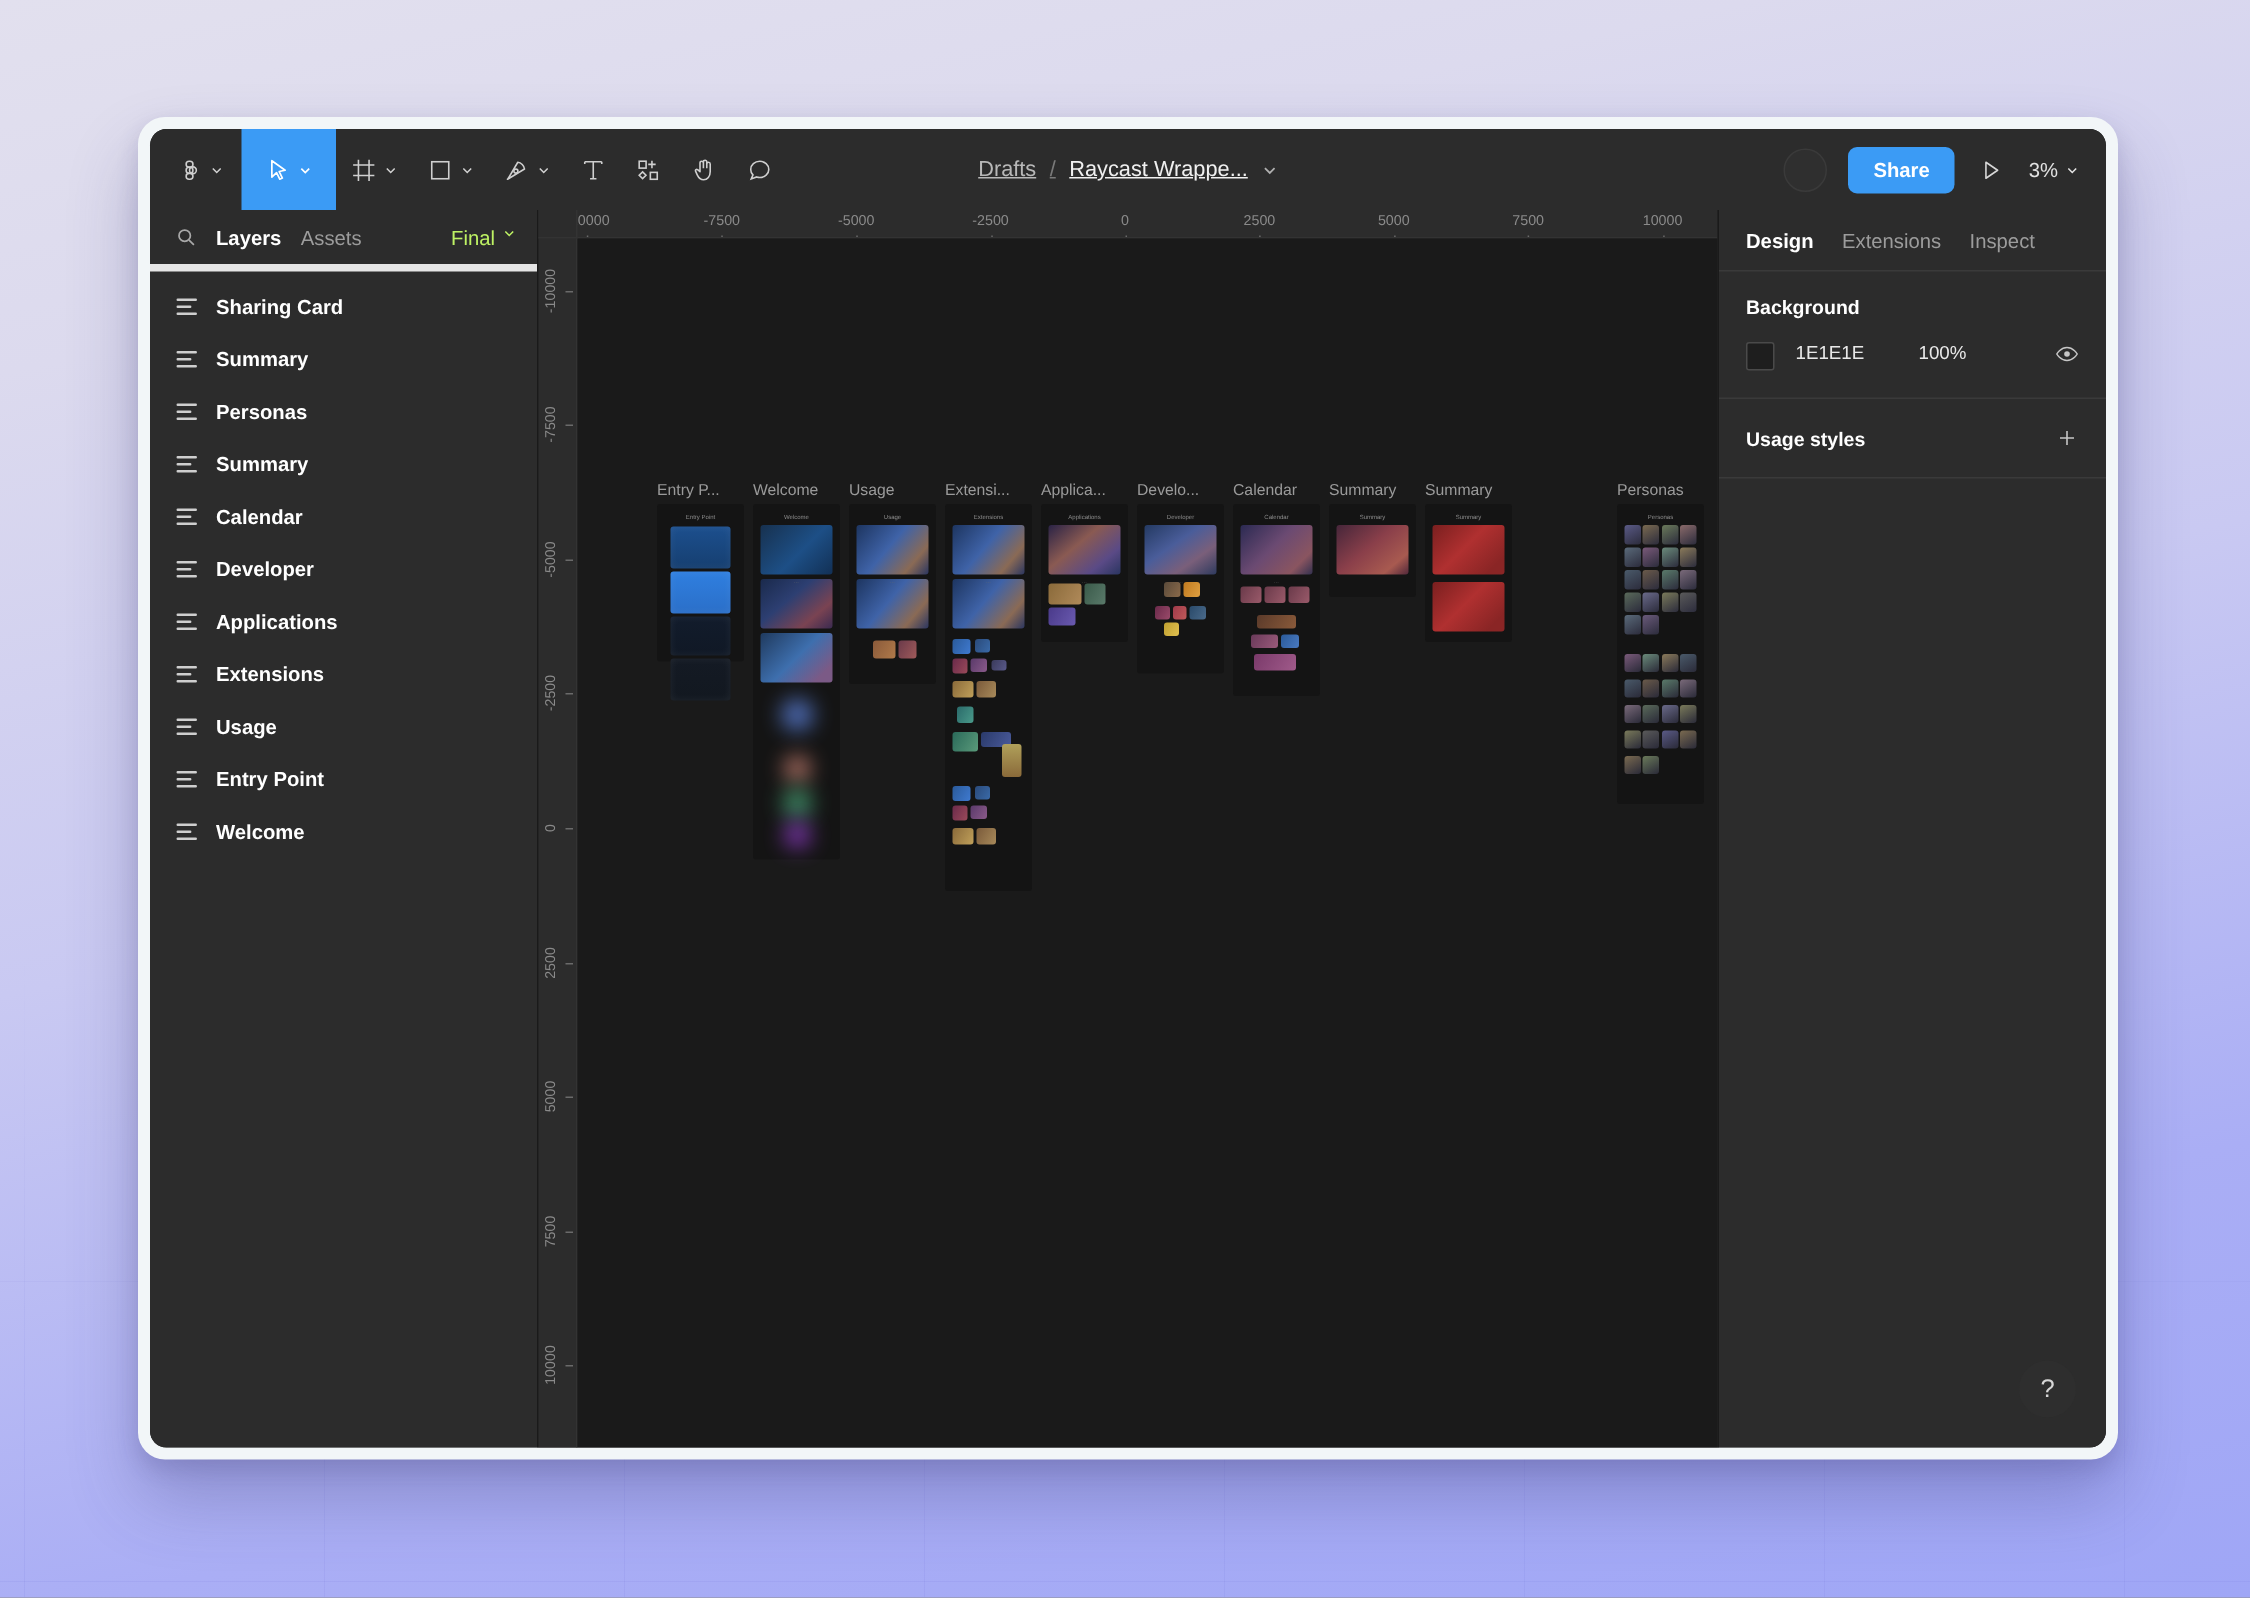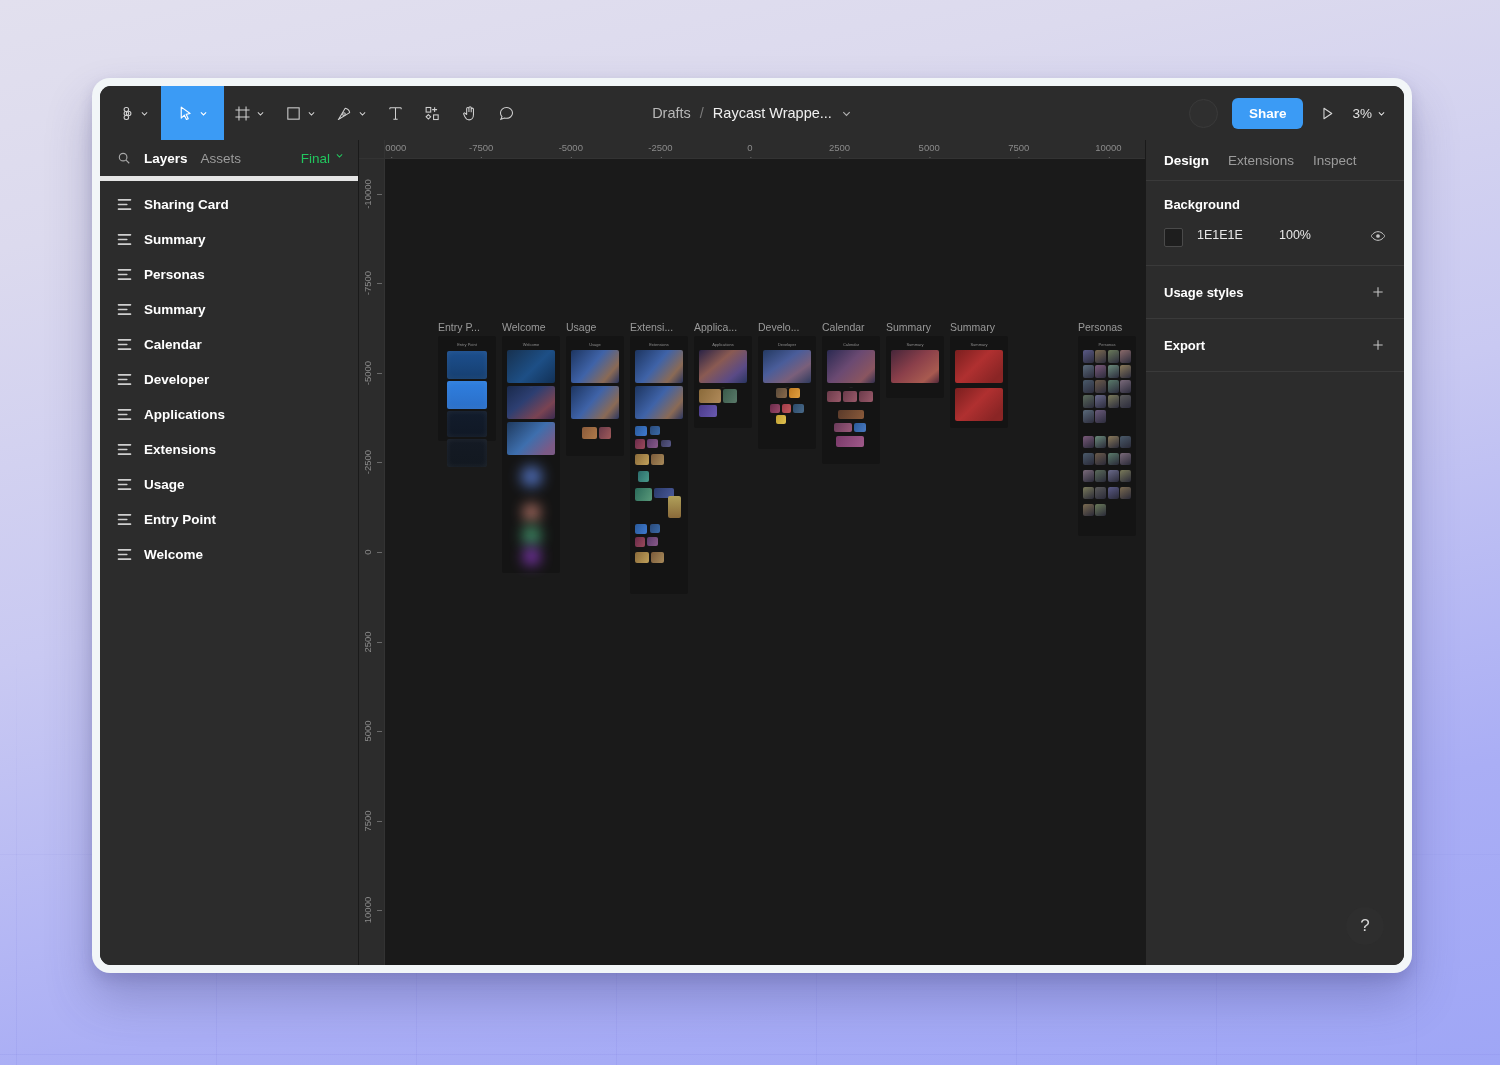--- a/index.html
+++ b/index.html
@@ -64,21 +64,21 @@
   .chev { width: 9px; height: 9px; }
 
   #doc-title {
     position: absolute;
     left: 0; right: 0;
     display: flex; align-items: center; justify-content: center;
     gap: 9px;
     pointer-events: none;
     font-size: 14.5px;
   }
-  #doc-title > * { pointer-events: auto; }
+  #doc-title > * { pointer-events: auto; text-decoration: underline; }
   .bc-drafts { color: #B8B8B8; }
   .bc-sep { color: #7A7A7A; }
   .bc-file { color: #F0F0F0; }
   .bc-chev { color: #B0B0B0; display: flex; align-items: center; }
 
   #toolbar-right {
     margin-left: auto;
     display: flex; align-items: center; gap: 14px;
     padding-right: 18px;
   }
@@ -117,21 +117,21 @@
     padding: 0 14px 0 17px;
     gap: 13px;
     border-bottom: 5px solid #e5e5e5;
   }
   #search-icon-wrap { color: #A8A8A8; display: flex; align-items: center; }
   .panel-tab { font-size: 13.5px; color: #9C9C9C; cursor: pointer; }
   .panel-tab.active { color: #FFFFFF; font-weight: bold; }
   #page-select {
     margin-left: auto;
     display: flex; gap: 5px;
-    font-size: 13.5px; color: #22c55e;
+    font-size: 13.5px; color: #bef264;
     cursor: pointer;
   }
 
   #layer-list { flex: 1; overflow: hidden; padding-top: 6px; }
   .layer-row {
     display: flex; align-items: center; gap: 12px;
     height: 35px;
     padding-left: 17px;
     cursor: pointer;
   }
@@ -693,27 +693,19 @@
 
       <div class="rp-row">
         <span class="rp-row-label">Usage styles</span>
         <span class="rp-add">
           <svg width="16" height="16" viewBox="0 0 24 24" fill="none" stroke="currentColor" stroke-width="1.6">
                 <path d="M12 5v14M5 12h14"></path>
               </svg>
         </span>
       </div>
 
-      <div class="rp-row">
-        <span class="rp-row-label">Export</span>
-        <span class="rp-add">
-          <svg width="16" height="16" viewBox="0 0 24 24" fill="none" stroke="currentColor" stroke-width="1.6">
-                <path d="M12 5v14M5 12h14"></path>
-              </svg>
-        </span>
-      </div>
 
       <button id="help-button">?</button>
     </div>
 
   </div>
 </div>
 </div>
 
 </body></html>

